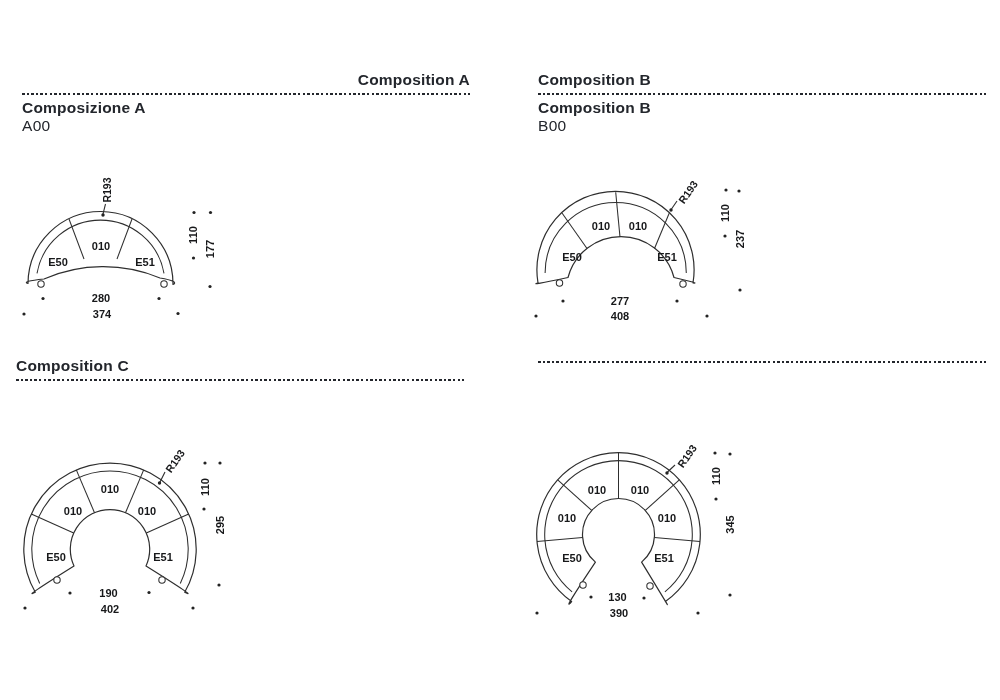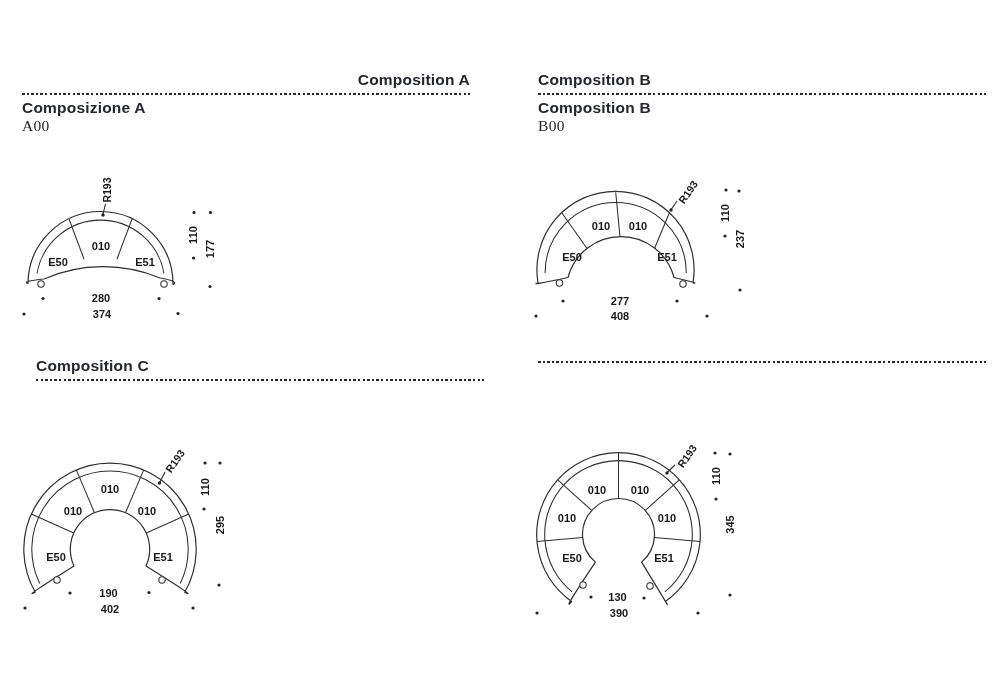--- a/index.html
+++ b/index.html
@@ -6,21 +6,21 @@
   body{
     width:1000px;height:700px;position:relative;background:#ffffff;
     font-family:"Liberation Sans", sans-serif;color:#23262c;overflow:hidden;
   }
   .comp-header{position:absolute;width:448px;}
   .title-en{font-size:15.5px;font-weight:700;letter-spacing:.2px;line-height:18px;}
   .rule{height:2px;margin-top:4px;
     background-image:repeating-linear-gradient(90deg,#23262c 0 2.5px,transparent 2.5px 4.6px);}
   .row-it{display:flex;justify-content:space-between;align-items:baseline;margin-top:4px;flex-direction:column;}
   .title-it{font-size:15.5px;font-weight:700;letter-spacing:.2px;}
-  .code{font-size:15.5px;font-weight:500;letter-spacing:.3px;font-family:Liberation Serif, serif;}
+  .code{font-size:15.5px;font-weight:500;letter-spacing:.3px;}
   svg{position:absolute;overflow:visible;}
   svg text{font-family:"Liberation Sans", sans-serif;font-weight:700;font-size:11px;fill:#17181a;}
   svg text.rlab{font-size:10.5px;}
   .outline{fill:#ffffff;stroke:#2e2e2e;stroke-width:1.2;stroke-linejoin:round;}
   .thin{fill:none;stroke:#2e2e2e;stroke-width:1.05;}
   .foot{fill:#ffffff;stroke:#2e2e2e;stroke-width:1.05;}
   .dot{fill:#232323;}
 </style>
 </head>
 <body>
@@ -36,21 +36,21 @@
 
 <div class="comp-header" style="left:538px;top:71px;">
   <div class="title-en">Composition B</div>
   <div class="rule"></div>
   <div class="row-it">
     <span class="title-it">Composition B</span>
     <span class="code">B00</span>
   </div>
 </div>
 
-<div class="comp-header" style="left:36px;top:357px;">
+<div class="comp-header" style="left:16px;top:357px;">
   <div class="title-en">Composition C</div>
   <div class="rule"></div>
 </div>
 
 <div class="comp-header" style="left:538px;top:357px;">
   <div class="rule"></div>
 </div>
 
 <svg style="left:0;top:160px;" width="260" height="170" viewBox="0 160 260 170">
   <path class="outline" d="M 28,283.5 A 72.5 72.5 0 0 1 173,284.5 Q 179.5,281.3 160,278 A 148.6 148.6 0 0 0 44,279 Q 21,281.3 28,283.5 Z"></path>

